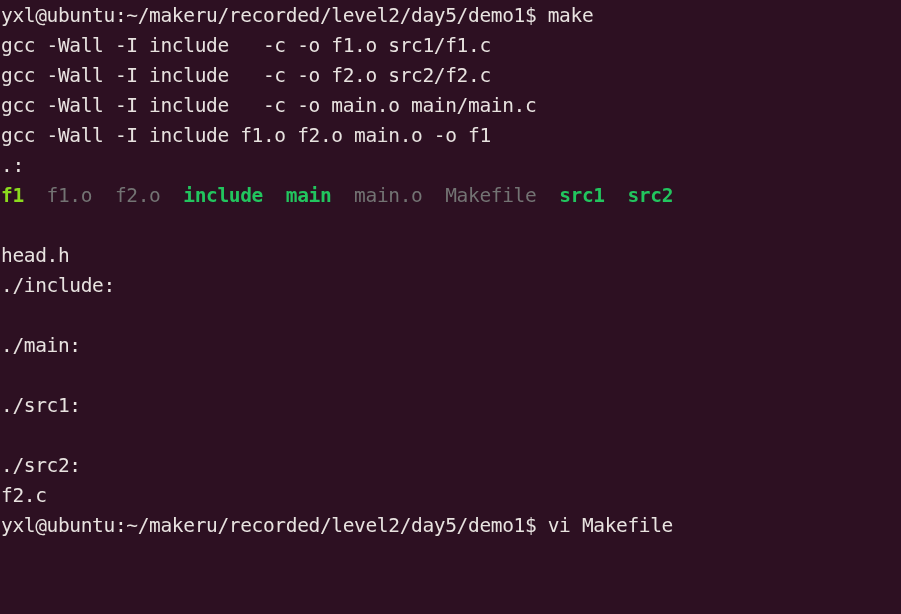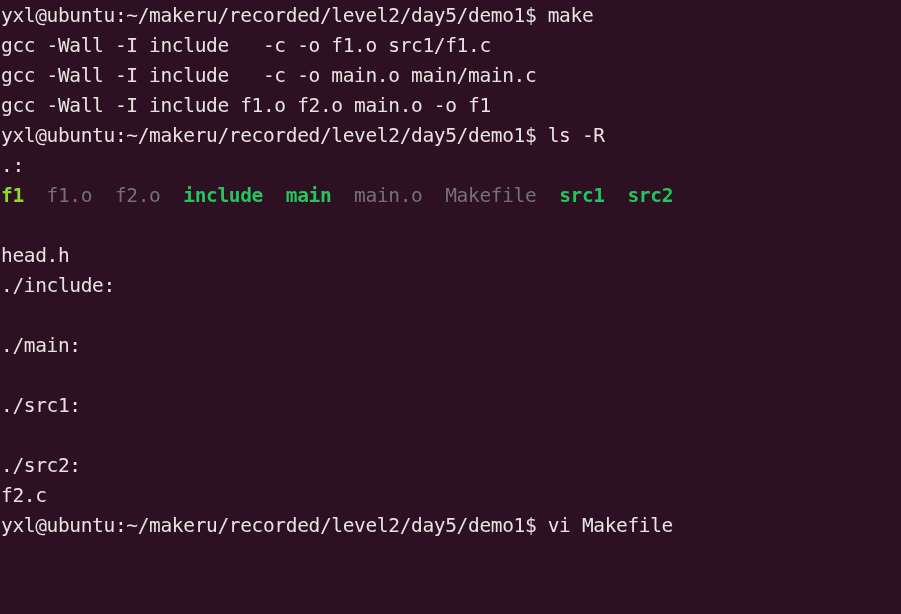--- a/index.html
+++ b/index.html
@@ -47,23 +47,23 @@
     margin-top: 40px;
   }
 </style>
 </head>
 <body>
 
 <div id="terminal">
 
   <div class="line">yxl@ubuntu:~/makeru/recorded/level2/day5/demo1$ make</div>
   <div class="line">gcc -Wall -I include   -c -o f1.o src1/f1.c</div>
+  <div class="line">gcc -Wall -I include   -c -o f2.o src2/f2.c</div>
   <div class="line">gcc -Wall -I include   -c -o main.o main/main.c</div>
   <div class="line">gcc -Wall -I include f1.o f2.o main.o -o f1</div>
-  <div class="line">yxl@ubuntu:~/makeru/recorded/level2/day5/demo1$ ls -R</div>
   <div class="line">.:</div>
 
   <div class="line" id="ls-root-line"><span class="seg c-exec">f1</span><span class="seg c-default">  </span><span class="seg c-default">f1.o</span><span class="seg c-default">  </span><span class="seg c-default">f2.o</span><span class="seg c-default">  </span><span class="seg c-dir">include</span><span class="seg c-default">  </span><span class="seg c-dir">main</span><span class="seg c-default">  </span><span class="seg c-default">main.o</span><span class="seg c-default">  </span><span class="seg c-default">Makefile</span><span class="seg c-default">  </span><span class="seg c-dir">src1</span><span class="seg c-default">  </span><span class="seg c-dir">src2</span></div>
 
   <div class="line blank"></div>
   <div class="line">head.h</div>
   <div class="line">./include:</div>
   <div class="line blank"></div>
   <div class="line">./main:</div>
   <div class="line blank"></div>

